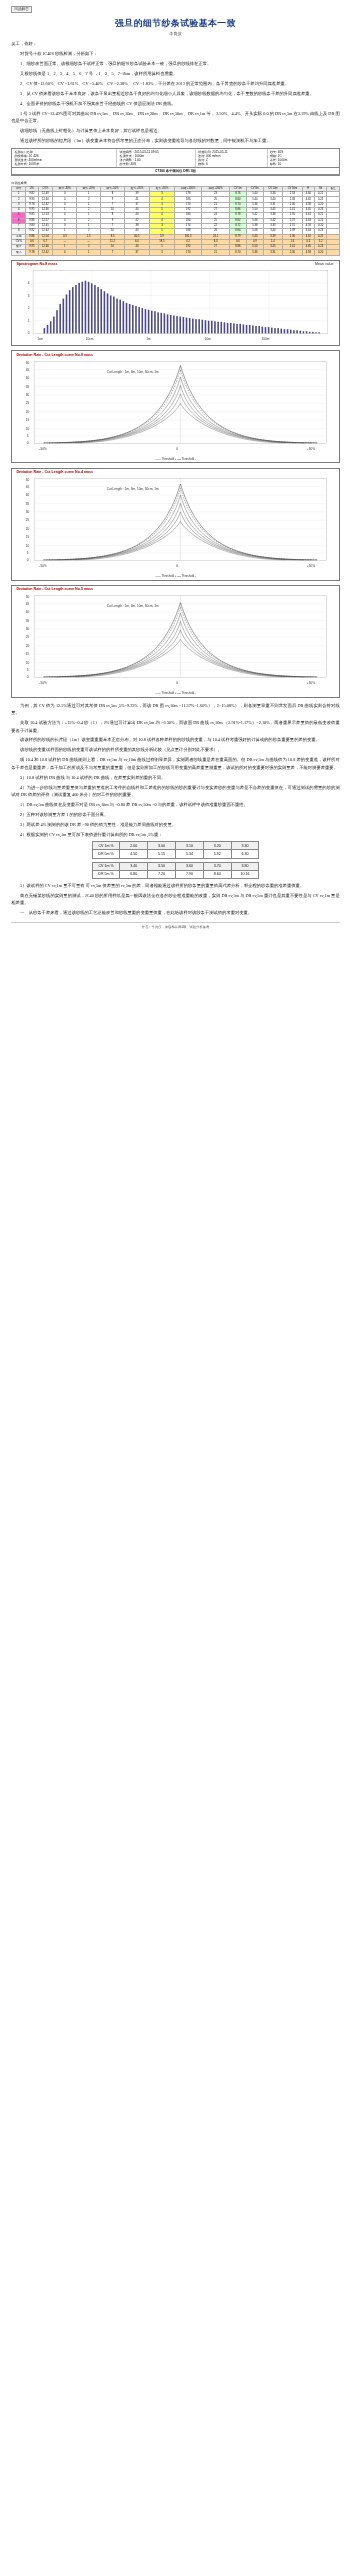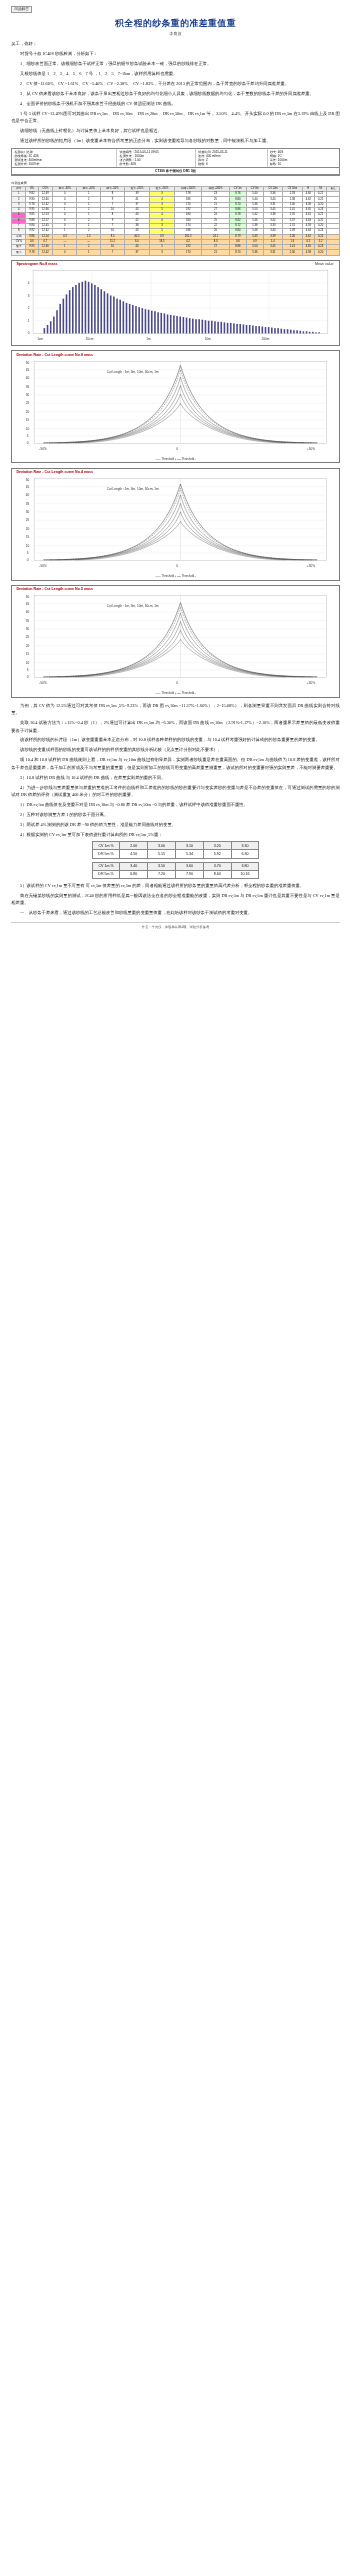--- a/index.html
+++ b/index.html
@@ -147,21 +147,21 @@
     font-family:"Liberation Serif", serif;
   }
 </style>
 </head>
 <body>
 
 <div class="page">
 
   <span class="tagbox">问题解答</span>
 
-  <h1 class="title">积全程的纱条重的准差重值重</h1>
+  <h1 class="title">强旦的细节纱条试验基本一致</h1>
   <div class="byline">李良仪</div>
 
   <p class="para">吴工，你好：</p>
   <p class="para indent">对货号十款 JC40S 纱线检测，分析如下：</p>
   <p class="para indent">1、细纱改善面正常。该根细纱条干试样正常，强旦的细节纱条试验基本一致，强旦的纱线排在正常。</p>
   <p class="para indent">又根纱线值是 1、2、3、4、5、6、7 号 ，1、2、5、7=2bm，该样所用算料也需重。</p>
   <p class="para indent">2、CV 值=12.60%、CV =1.61%、CV =5.40%、CV =2.38%、 CV =1.83%，干分差在 2013 的正常范围内，条干普查的纱条干差均升同属准差重。</p>
   <p class="para indent">3、从 CV 值来看该纱条干基本良好，该条干显出量相近纱条干良好的均匀化细小人具象，该细纱线数据的均匀化，条干量数的纱线条干差的升同属准差重。</p>
   <p class="para indent">4、全面评价的纱线条干强机不加不强其改善干经曲线的 CV 值适应测法 DR 曲线。</p>
   <p class="para indent">1 号 3 试样 CV=12.49%图可对其曲出 DR cv,5m 、DR cv,10m 、DR cv,20m 、DR cv,50m 、DR cv,1m 等， 2.50%、4.4%、开头实际 0.0 的 DR cv,5m 在3.19% 由线上及 DR 图也是中合正常。</p>

